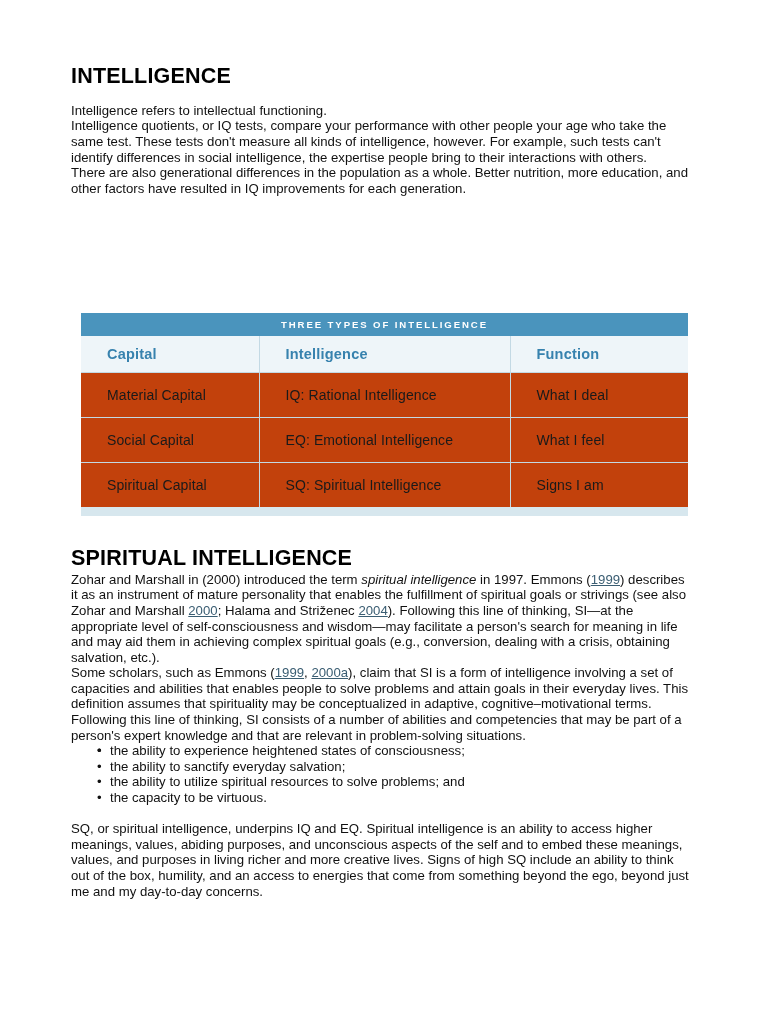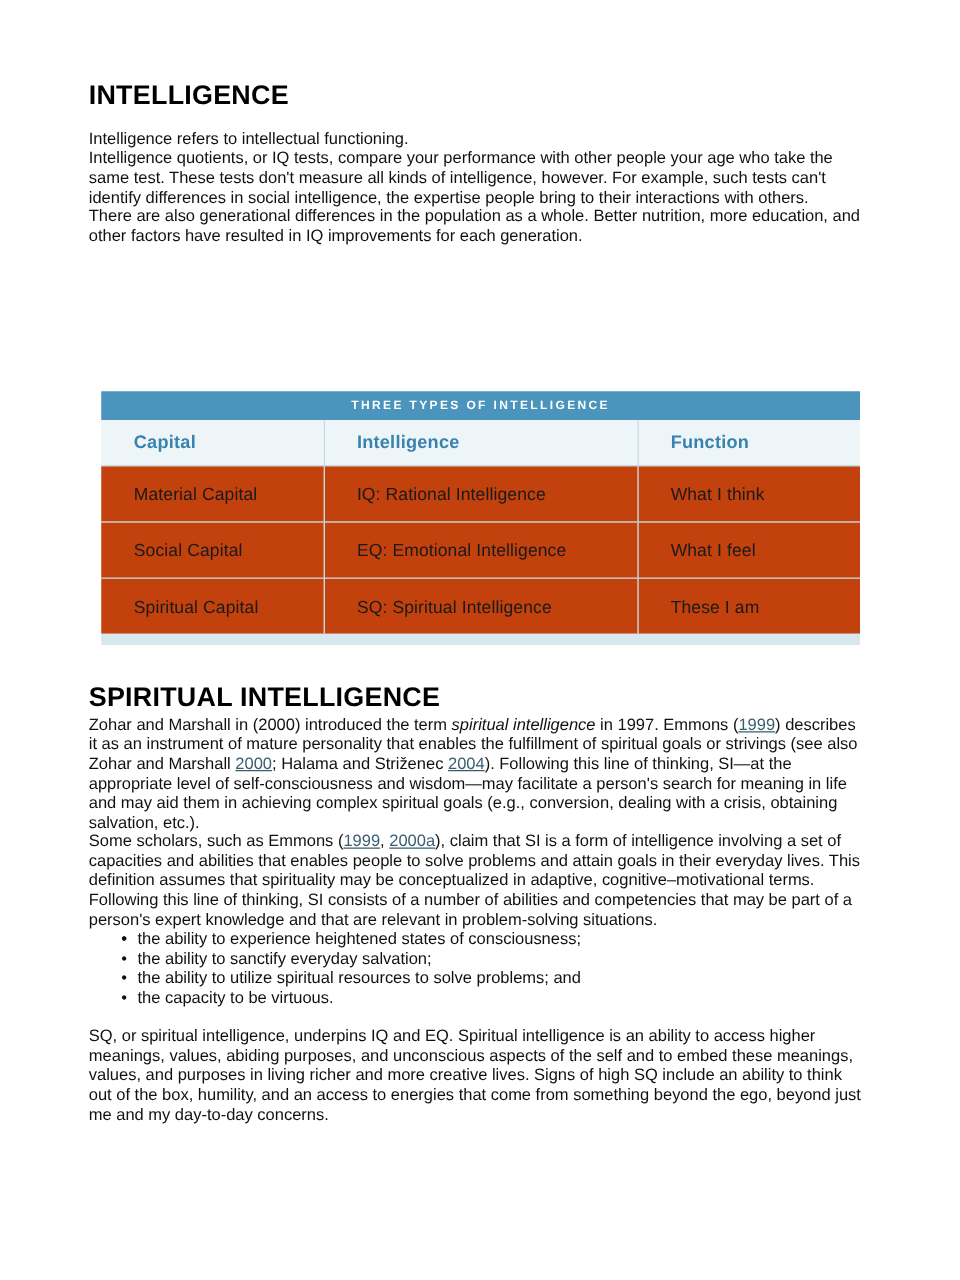--- a/index.html
+++ b/index.html
@@ -172,31 +172,31 @@
           <td colspan="3">THREE TYPES OF INTELLIGENCE</td>
         </tr>
         <tr class="col-head-row">
           <td>Capital</td>
           <td>Intelligence</td>
           <td>Function</td>
         </tr>
         <tr class="data-row">
           <td>Material Capital</td>
           <td>IQ: Rational Intelligence</td>
-          <td>What I think</td>
+          <td>What I deal</td>
         </tr>
         <tr class="data-row">
           <td>Social Capital</td>
           <td>EQ: Emotional Intelligence</td>
           <td>What I feel</td>
         </tr>
         <tr class="data-row last">
           <td>Spiritual Capital</td>
           <td>SQ: Spiritual Intelligence</td>
-          <td>These I am</td>
+          <td>Signs I am</td>
         </tr>
       </tbody>
     </table>
     <div class="table-bottom-pad"></div>
   </div>
 
   <div class="section2">
     <h1 class="doc-heading second">SPIRITUAL INTELLIGENCE</h1>
 
     <p class="body-text"><span>Zohar and Marshall in (2000) introduced the term </span><span class="ital">spiritual intelligence</span><span> in 1997. Emmons (</span><a href="#" class="ref-link">1999</a><span>) describes it as an instrument of mature personality that enables the fulfillment of spiritual goals or strivings (see also Zohar and Marshall </span><a href="#" class="ref-link">2000</a><span>; Halama and Striženec </span><a href="#" class="ref-link">2004</a><span>). Following this line of thinking, SI—at the appropriate level of self-consciousness and wisdom—may facilitate a person's search for meaning in life and may aid them in achieving complex spiritual goals (e.g., conversion, dealing with a crisis, obtaining salvation, etc.).</span></p>

